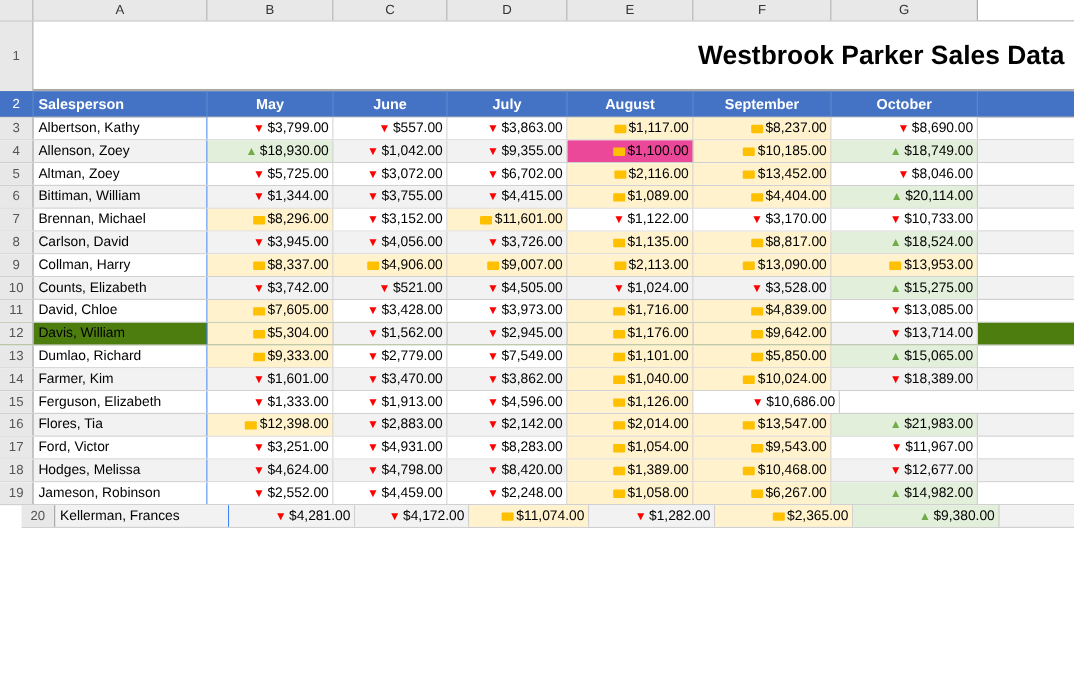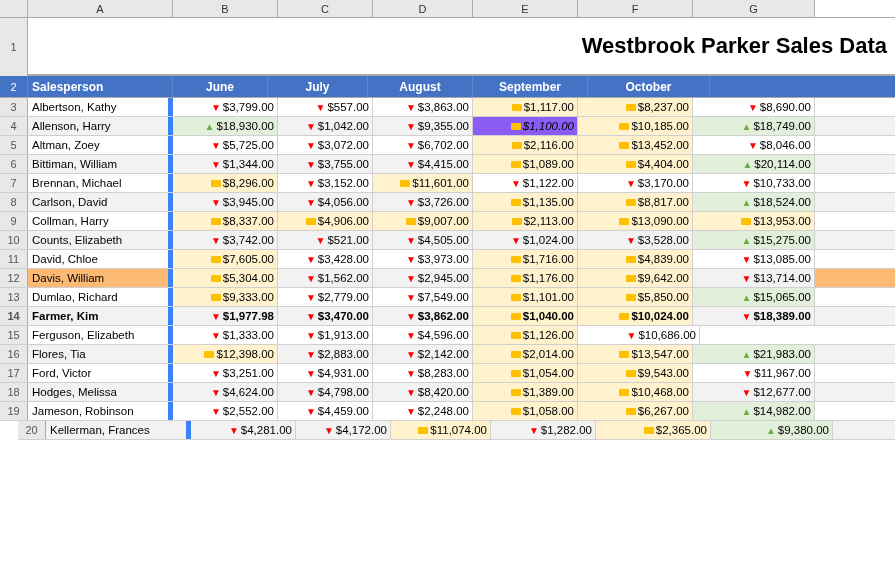--- a/index.html
+++ b/index.html
@@ -76,21 +76,21 @@
     .data-row {
       display: flex;
       height: 19px;
       border-bottom: 1px solid #d0d0d0;
     }
     .data-row:nth-child(odd) { background: #ffffff; }
     .data-row:nth-child(even) { background: #f2f2f2; }
 
     .name-cell {
       width: 145px;
-      border-right: 5px solid #3b82f6;
+      border-right: 1px solid #3b82f6;
       padding: 0 4px;
       display: flex;
       align-items: center;
       font-size: 11.5px;
       color: #000;
     }
 
     .val-cell {
       display: flex;
       align-items: center;
@@ -141,20 +141,21 @@
   <div class="header-row">
     <div class="rn" style="height:58px;">1</div>
     <div class="title-cell">
       <span class="title-text">Westbrook Parker Sales Data</span>
     </div>
   </div>
 
   <div class="data-header-row">
     <div class="rn" style="background:#4472c4; color:#fff; border-right:1px solid #5588d0;">2</div>
     <div class="data-header-cell left dc-a">Salesperson</div>
+    <div class="data-header-cell dc-b">May</div>
     <div class="data-header-cell dc-c">June</div>
     <div class="data-header-cell dc-d">July</div>
     <div class="data-header-cell dc-e">August</div>
     <div class="data-header-cell dc-f">September</div>
     <div class="data-header-cell dc-g">October</div>
   </div>
 
   <div id="data-rows-container">
       <div class="data-row" style="background: rgb(255, 255, 255);">
     <div class="rn">3</div>
@@ -179,34 +180,34 @@
           <span style="display:inline-block;width:10px;height:7px;background:#ffc000;border-radius:1px;vertical-align:middle;"></span>
           <span>$8,237.00</span>
         </div>
     <div class="val-cell dc-g" style="background:#ffffff;">
           <span style="color:#ff0000;font-size:10px;">▼</span>
           <span>$8,690.00</span>
         </div>
   </div>
       <div class="data-row" style="background: rgb(242, 242, 242);">
     <div class="rn">4</div>
-    <div class="name-cell dc-a">Allenson, Harry</div>
+    <div class="name-cell dc-a">Allenson, Zoey</div>
     <div class="val-cell dc-b" style="background:#e2efda;">
           <span style="color:#70ad47;font-size:10px;">▲</span>
           <span>$18,930.00</span>
         </div>
     <div class="val-cell dc-c" style="background:#f2f2f2;">
           <span style="color:#ff0000;font-size:10px;">▼</span>
           <span>$1,042.00</span>
         </div>
     <div class="val-cell dc-d" style="background:#f2f2f2;">
           <span style="color:#ff0000;font-size:10px;">▼</span>
           <span>$9,355.00</span>
         </div>
-    <div class="val-cell dc-e" style="background:#8b5cf6;font-style:italic;">
+    <div class="val-cell dc-e" style="background:#ec4899;">
           <span style="display:inline-block;width:10px;height:7px;background:#ffc000;border-radius:1px;vertical-align:middle;"></span>
           <span>$1,100.00</span>
         </div>
     <div class="val-cell dc-f" style="background:#fff2cc;">
           <span style="display:inline-block;width:10px;height:7px;background:#ffc000;border-radius:1px;vertical-align:middle;"></span>
           <span>$10,185.00</span>
         </div>
     <div class="val-cell dc-g" style="background:#e2efda;">
           <span style="color:#70ad47;font-size:10px;">▲</span>
           <span>$18,749.00</span>
@@ -401,21 +402,21 @@
         </div>
     <div class="val-cell dc-f" style="background:#fff2cc;">
           <span style="display:inline-block;width:10px;height:7px;background:#ffc000;border-radius:1px;vertical-align:middle;"></span>
           <span>$4,839.00</span>
         </div>
     <div class="val-cell dc-g" style="background:#ffffff;">
           <span style="color:#ff0000;font-size:10px;">▼</span>
           <span>$13,085.00</span>
         </div>
   </div>
-      <div class="data-row" style="background: #fdba74;">
+      <div class="data-row" style="background: #4d7c0f;">
     <div class="rn">12</div>
     <div class="name-cell dc-a">Davis, William</div>
     <div class="val-cell dc-b" style="background:#fff2cc;">
           <span style="display:inline-block;width:10px;height:7px;background:#ffc000;border-radius:1px;vertical-align:middle;"></span>
           <span>$5,304.00</span>
         </div>
     <div class="val-cell dc-c" style="background:#f2f2f2;">
           <span style="color:#ff0000;font-size:10px;">▼</span>
           <span>$1,562.00</span>
         </div>
@@ -457,26 +458,26 @@
         </div>
     <div class="val-cell dc-f" style="background:#fff2cc;">
           <span style="display:inline-block;width:10px;height:7px;background:#ffc000;border-radius:1px;vertical-align:middle;"></span>
           <span>$5,850.00</span>
         </div>
     <div class="val-cell dc-g" style="background:#e2efda;">
           <span style="color:#70ad47;font-size:10px;">▲</span>
           <span>$15,065.00</span>
         </div>
   </div>
-      <div class="data-row" style="background: rgb(242, 242, 242); font-weight: bold;">
+      <div class="data-row" style="background: rgb(242, 242, 242);">
     <div class="rn">14</div>
     <div class="name-cell dc-a">Farmer, Kim</div>
     <div class="val-cell dc-b" style="background:#f2f2f2;">
           <span style="color:#ff0000;font-size:10px;">▼</span>
-          <span>$1,977.98</span>
+          <span>$1,601.00</span>
         </div>
     <div class="val-cell dc-c" style="background:#f2f2f2;">
           <span style="color:#ff0000;font-size:10px;">▼</span>
           <span>$3,470.00</span>
         </div>
     <div class="val-cell dc-d" style="background:#f2f2f2;">
           <span style="color:#ff0000;font-size:10px;">▼</span>
           <span>$3,862.00</span>
         </div>
     <div class="val-cell dc-e" style="background:#fff2cc;">

